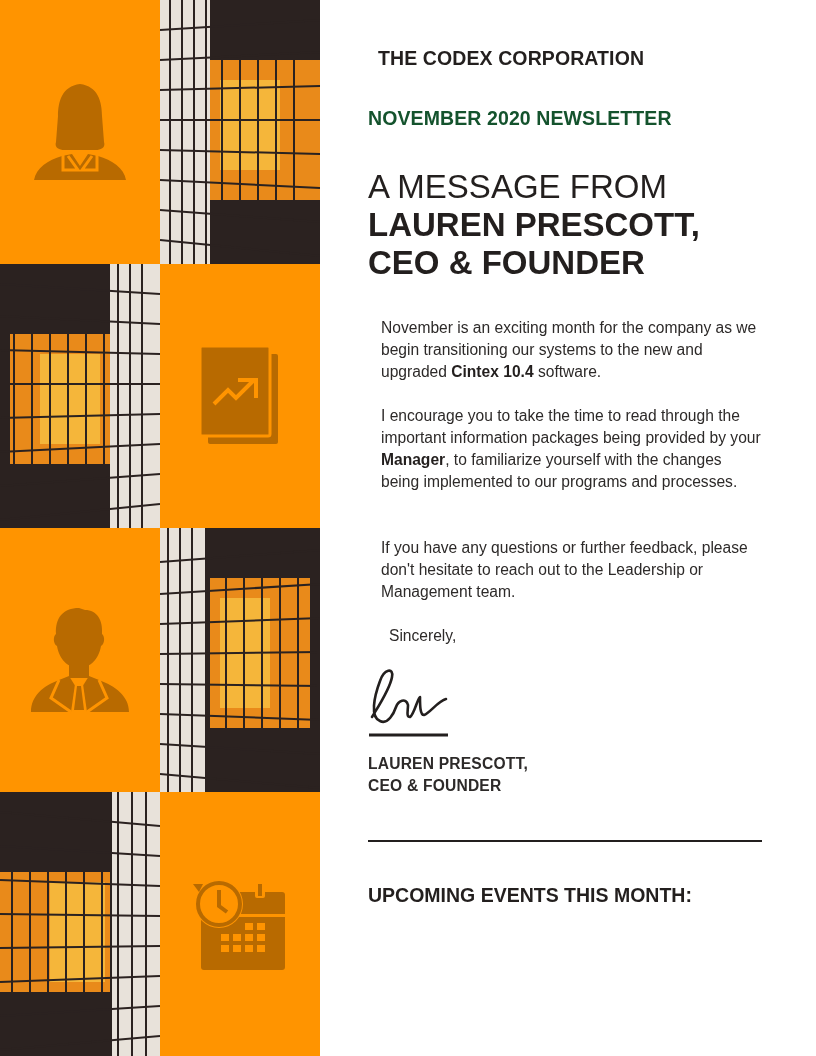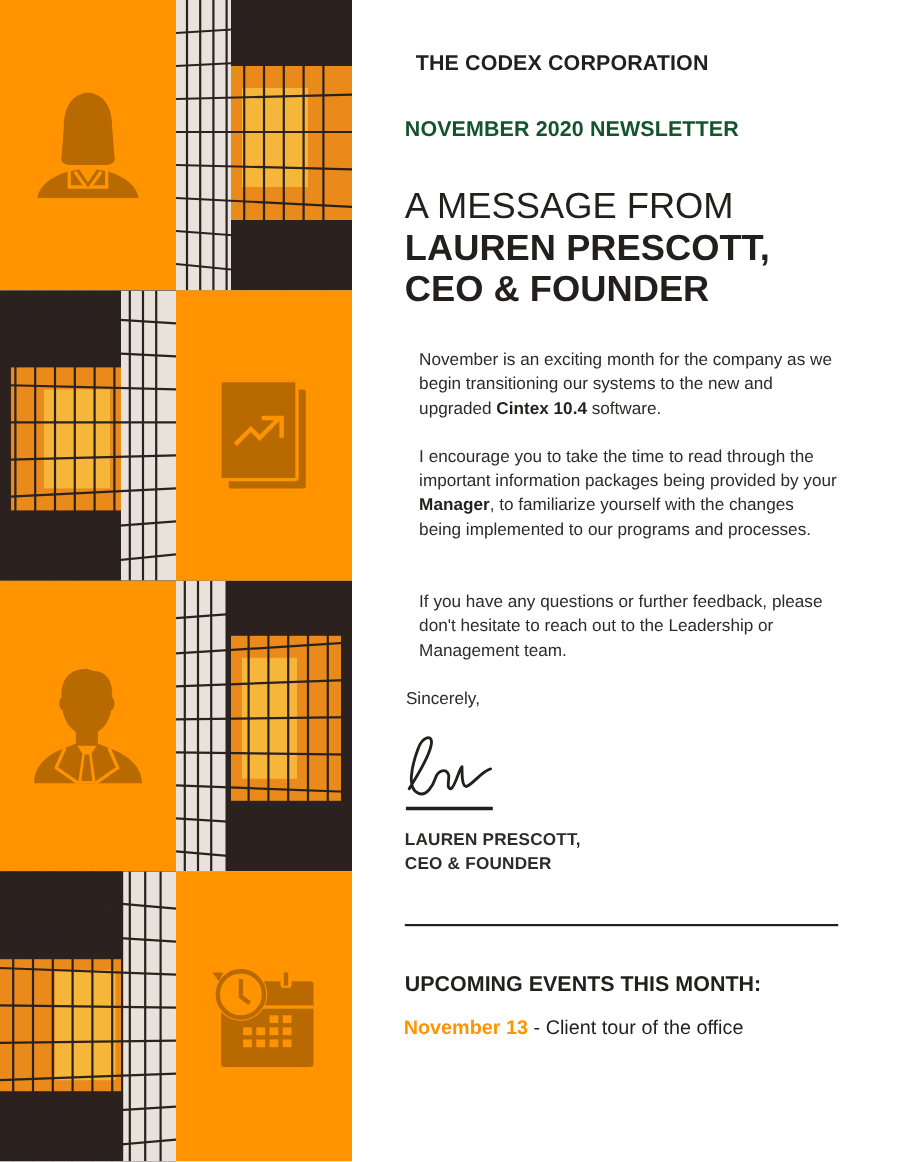--- a/index.html
+++ b/index.html
@@ -17,21 +17,21 @@
 
     .h-line1 { position: absolute; left: 368px; top: 168px; font-size: 33px; font-weight: normal; color: #231f1e; white-space: nowrap; }
     .h-line2 { position: absolute; left: 368px; top: 206px; font-size: 33px; font-weight: bold; color: #231f1e; white-space: nowrap; }
     .h-line3 { position: absolute; left: 368px; top: 244px; font-size: 33px; font-weight: bold; color: #231f1e; white-space: nowrap; }
 
     .para { position: absolute; left: 369px; width: 380px; font-size: 15.6px; line-height: 22px; color: #2d2a29; margin-left: 12px; }
     .para b { font-weight: bold; color: #231f1e; }
     .p1 { top: 317px; }
     .p2 { top: 405px; }
     .p3 { top: 537px; }
-    .closing { position: absolute; left: 369px; top: 625px; font-size: 15.6px; line-height: 22px; color: #2d2a29; }
+    .closing { position: absolute; left: 389px; top: 625px; font-size: 15.6px; line-height: 22px; color: #2d2a29; }
 
     .signature { position: absolute; left: 368px; top: 667px; width: 82px; height: 72px; }
     .sig-name { position: absolute; left: 368px; top: 753px; font-size: 15.6px; font-weight: bold; line-height: 22px; color: #2d2a29; white-space: nowrap; letter-spacing: 0.2px; }
 
     .divider { position: absolute; left: 368px; top: 840px; width: 394px; height: 1.5px; background: #231f1e; }
 
     .events-title { position: absolute; left: 368px; top: 884px; font-size: 19.5px; font-weight: bold; color: #231f1e; white-space: nowrap; }
     .events { position: absolute; left: 367px; top: 921px; list-style: none; }
     .events li { font-size: 18px; line-height: 27px; color: #231f1e; white-space: nowrap; }
     .events .date { color: #ff9400; font-weight: bold; }
@@ -225,14 +225,13 @@
 </svg>
 <div class="sig-name">
   <div>LAUREN PRESCOTT,</div>
   <div>CEO &amp; FOUNDER</div>
 </div>
 
 <div class="divider"></div>
 
 <div class="events-title">UPCOMING EVENTS THIS MONTH:</div>
 <ul class="events">
-  <li><span class="date">November 13</span><span> - </span><span>Client tour of the office</span></li>
 </ul>
 
 </body></html>

